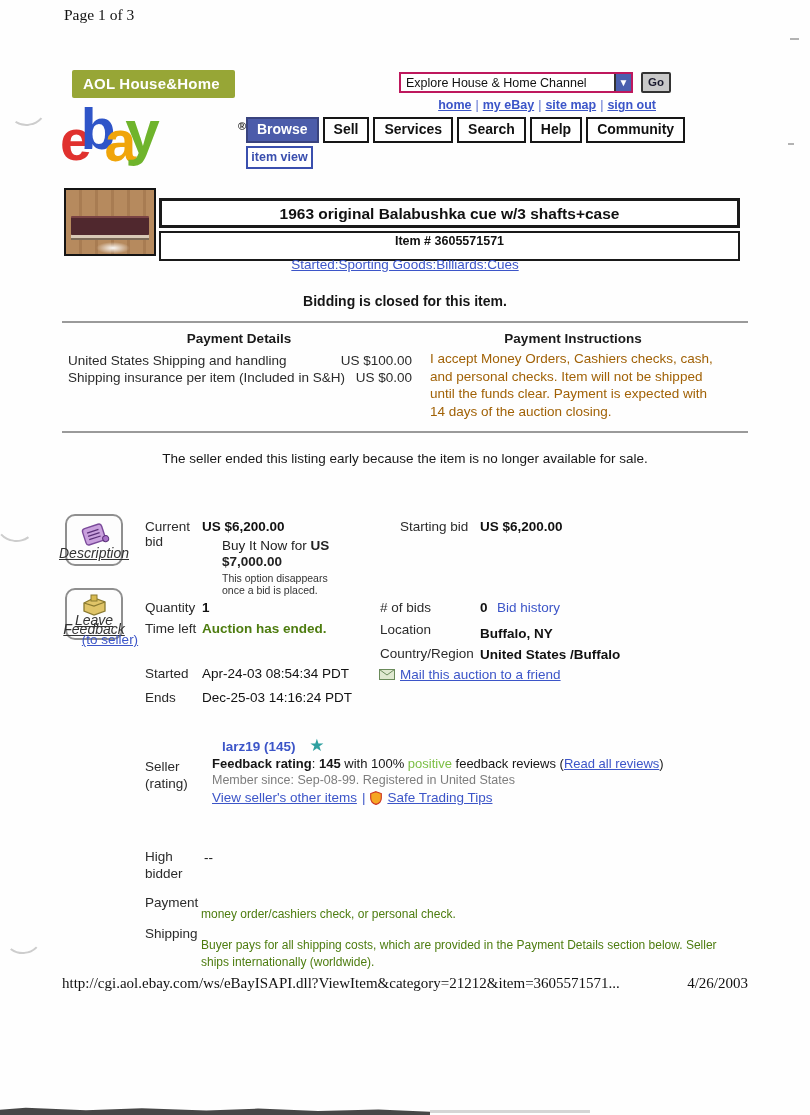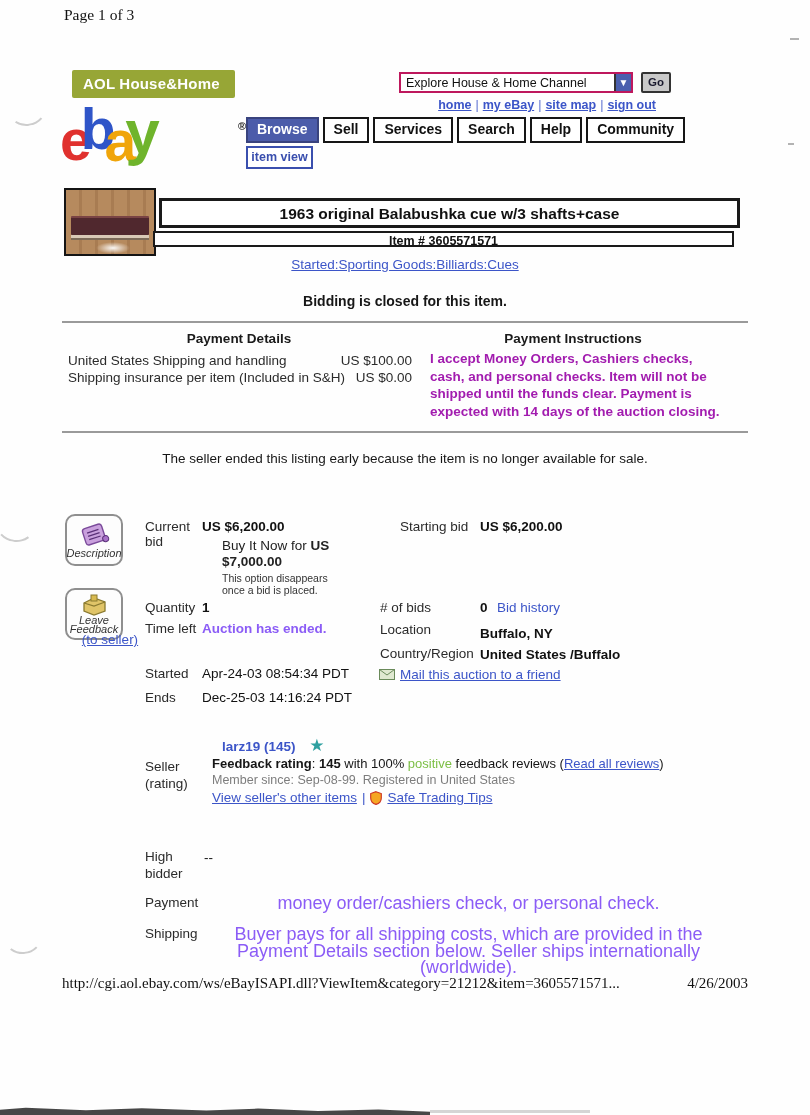--- a/index.html
+++ b/index.html
@@ -56,52 +56,52 @@
   .thumb { left:64px; top:188px; width:92px; height:68px; border:2px solid #141414;
     background:repeating-linear-gradient(90deg,#b68a5e 0 13px,#a87c52 13px 16px); }
   .thumb .case { position:absolute; left:5px; right:5px; top:26px; height:19px; background:#50282e;
     border-top:2px solid #7a4444; border-radius:1px; }
   .thumb .stripe1 { position:absolute; left:5px; right:5px; top:45px; height:3px; background:#d9c9b6; }
   .thumb .stripe2 { position:absolute; left:5px; right:5px; top:48px; height:2px; background:#7c6a58; }
   .thumb .glow { position:absolute; left:30px; bottom:0; width:34px; height:12px;
     background:radial-gradient(ellipse at center, rgba(255,255,255,.95), rgba(255,255,255,0) 70%); }
   .title-box { left:159px; top:198px; width:581px; height:30px; border:3px solid #1a1a1a; background:#fff;
     text-align:center; font-weight:bold; font-size:15.5px; line-height:25px; color:#111; }
-  .itemno-box { left:153px; top:231px; width:581px; height:16px; border:2px solid #1a1a1a; background:#fff;
+  .itemno-box { left:159px; top:231px; width:581px; height:30px; border:2px solid #1a1a1a; background:#fff;
     text-align:center; font-weight:bold; font-size:12.5px; line-height:17px; color:#111; }
   .category-row { left:80px; top:257px; width:650px; text-align:center; font-size:13.5px; }
   .closed-row { left:80px; top:293px; width:650px; text-align:center; font-weight:bold; font-size:14px; color:#161616; }
 
   .hrule { height:2px; background:#9a9a9a; }
 
   .pd-head { left:66px; top:331px; width:346px; text-align:center; font-weight:bold; font-size:13.5px; }
   .pi-head { left:430px; top:331px; width:286px; text-align:center; font-weight:bold; font-size:13.5px; }
-  .pi-text { left:430px; top:350px; width:292px; font-size:13.5px; line-height:17.5px; color:#a21caf;font-weight:bold; }
+  .pi-text { left:430px; top:350px; width:292px; font-size:13.5px; line-height:17.5px; color:#a16207; }
   .pd-val { width:82px; text-align:right; }
 
   .notice-row { left:80px; top:451px; width:650px; text-align:center; font-size:13.5px; color:#161616; }
 
   
   .side-btn { width:58px; height:52px; border:2px solid #8f8f8f; border-radius:10px; background:#fdfdfd;
     display:flex; flex-direction:column; align-items:center; justify-content:center; cursor:pointer; }
-  .side-btn .cap { font-style:italic; font-size:11px; color:#333; line-height:9.5px; text-align:center; }
-
-  .red { color:#8b5cf6;text-align:center; }
+  .side-btn .cap { font-style:italic; font-size:14px; text-decoration:underline; color:#333; line-height:9.5px; text-align:center; }
+
+  .red { color:#4d7c0f; }
   .green { color:#7cbf45; }
   .gray { color:#7d7d7d; }
 
   .bin-block { left:222px; top:538px; width:124px; font-size:13.5px; line-height:16px; color:#222; }
   .bin-note { font-size:10.5px; line-height:11.5px; color:#333; margin-top:3px; }
 
   .star { color:#2fa0a0; font-size:17px; }
   .fb-line { left:212px; top:756px; width:520px; font-size:13px; color:#161616; }
   .member-line { left:212px; top:773px; width:520px; font-size:12.5px; }
   .seller-links { left:212px; top:790px; font-size:13.5px; display:flex; align-items:center; gap:5px; }
 
-  .redtext { font-size:18px; line-height:16.5px; }
+  .redtext { font-size:12px; line-height:16.5px;margin-top:11px; }
 
   
   .punch { border:2.5px solid transparent; border-bottom-color:#cdcdcd; border-radius:50%; }
   .smear { left:0; top:1107px; width:430px; height:8px; background:#1f1f1f; opacity:.82;
     clip-path:polygon(0 35%,6% 10%,20% 40%,33% 15%,48% 45%,60% 20%,74% 50%,88% 30%,100% 60%,100% 100%,0 100%); }
   .smear2 { left:430px; top:1110px; width:160px; height:3px; background:#8a8a8a; opacity:.35; }
   .edge-dash { background:#b3b3b3; }
 </style>
 </head>
 <body>

